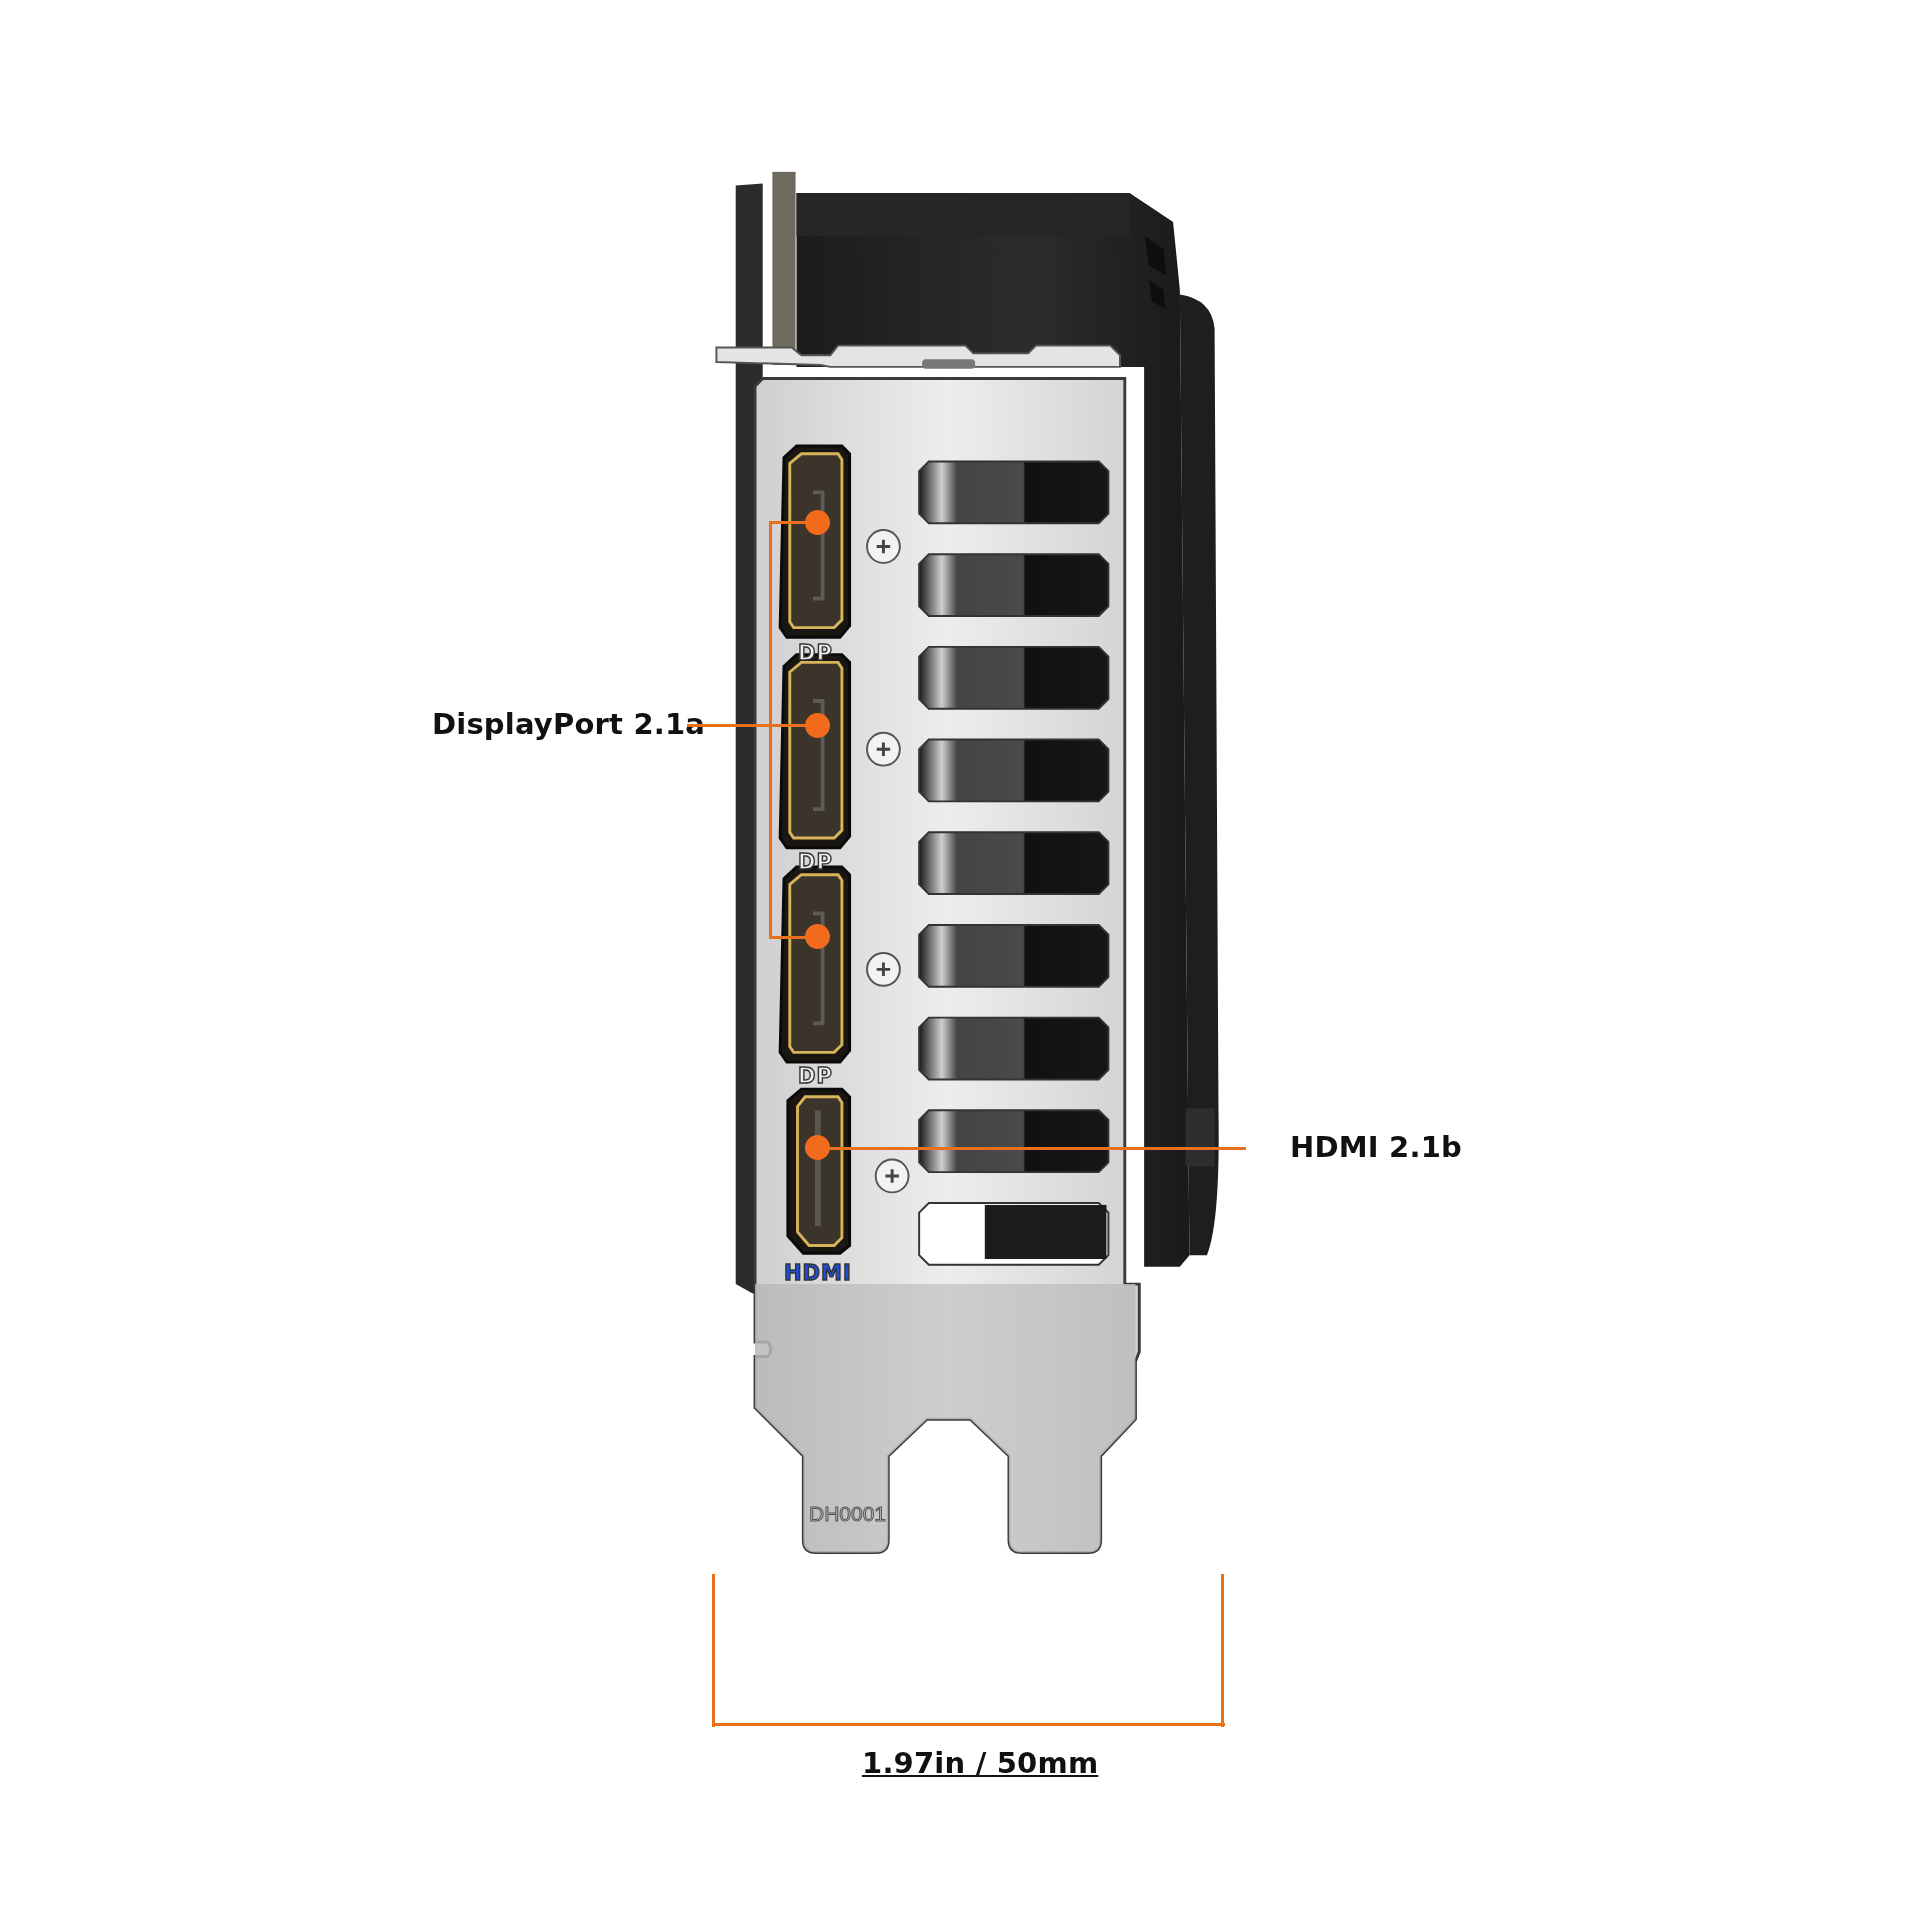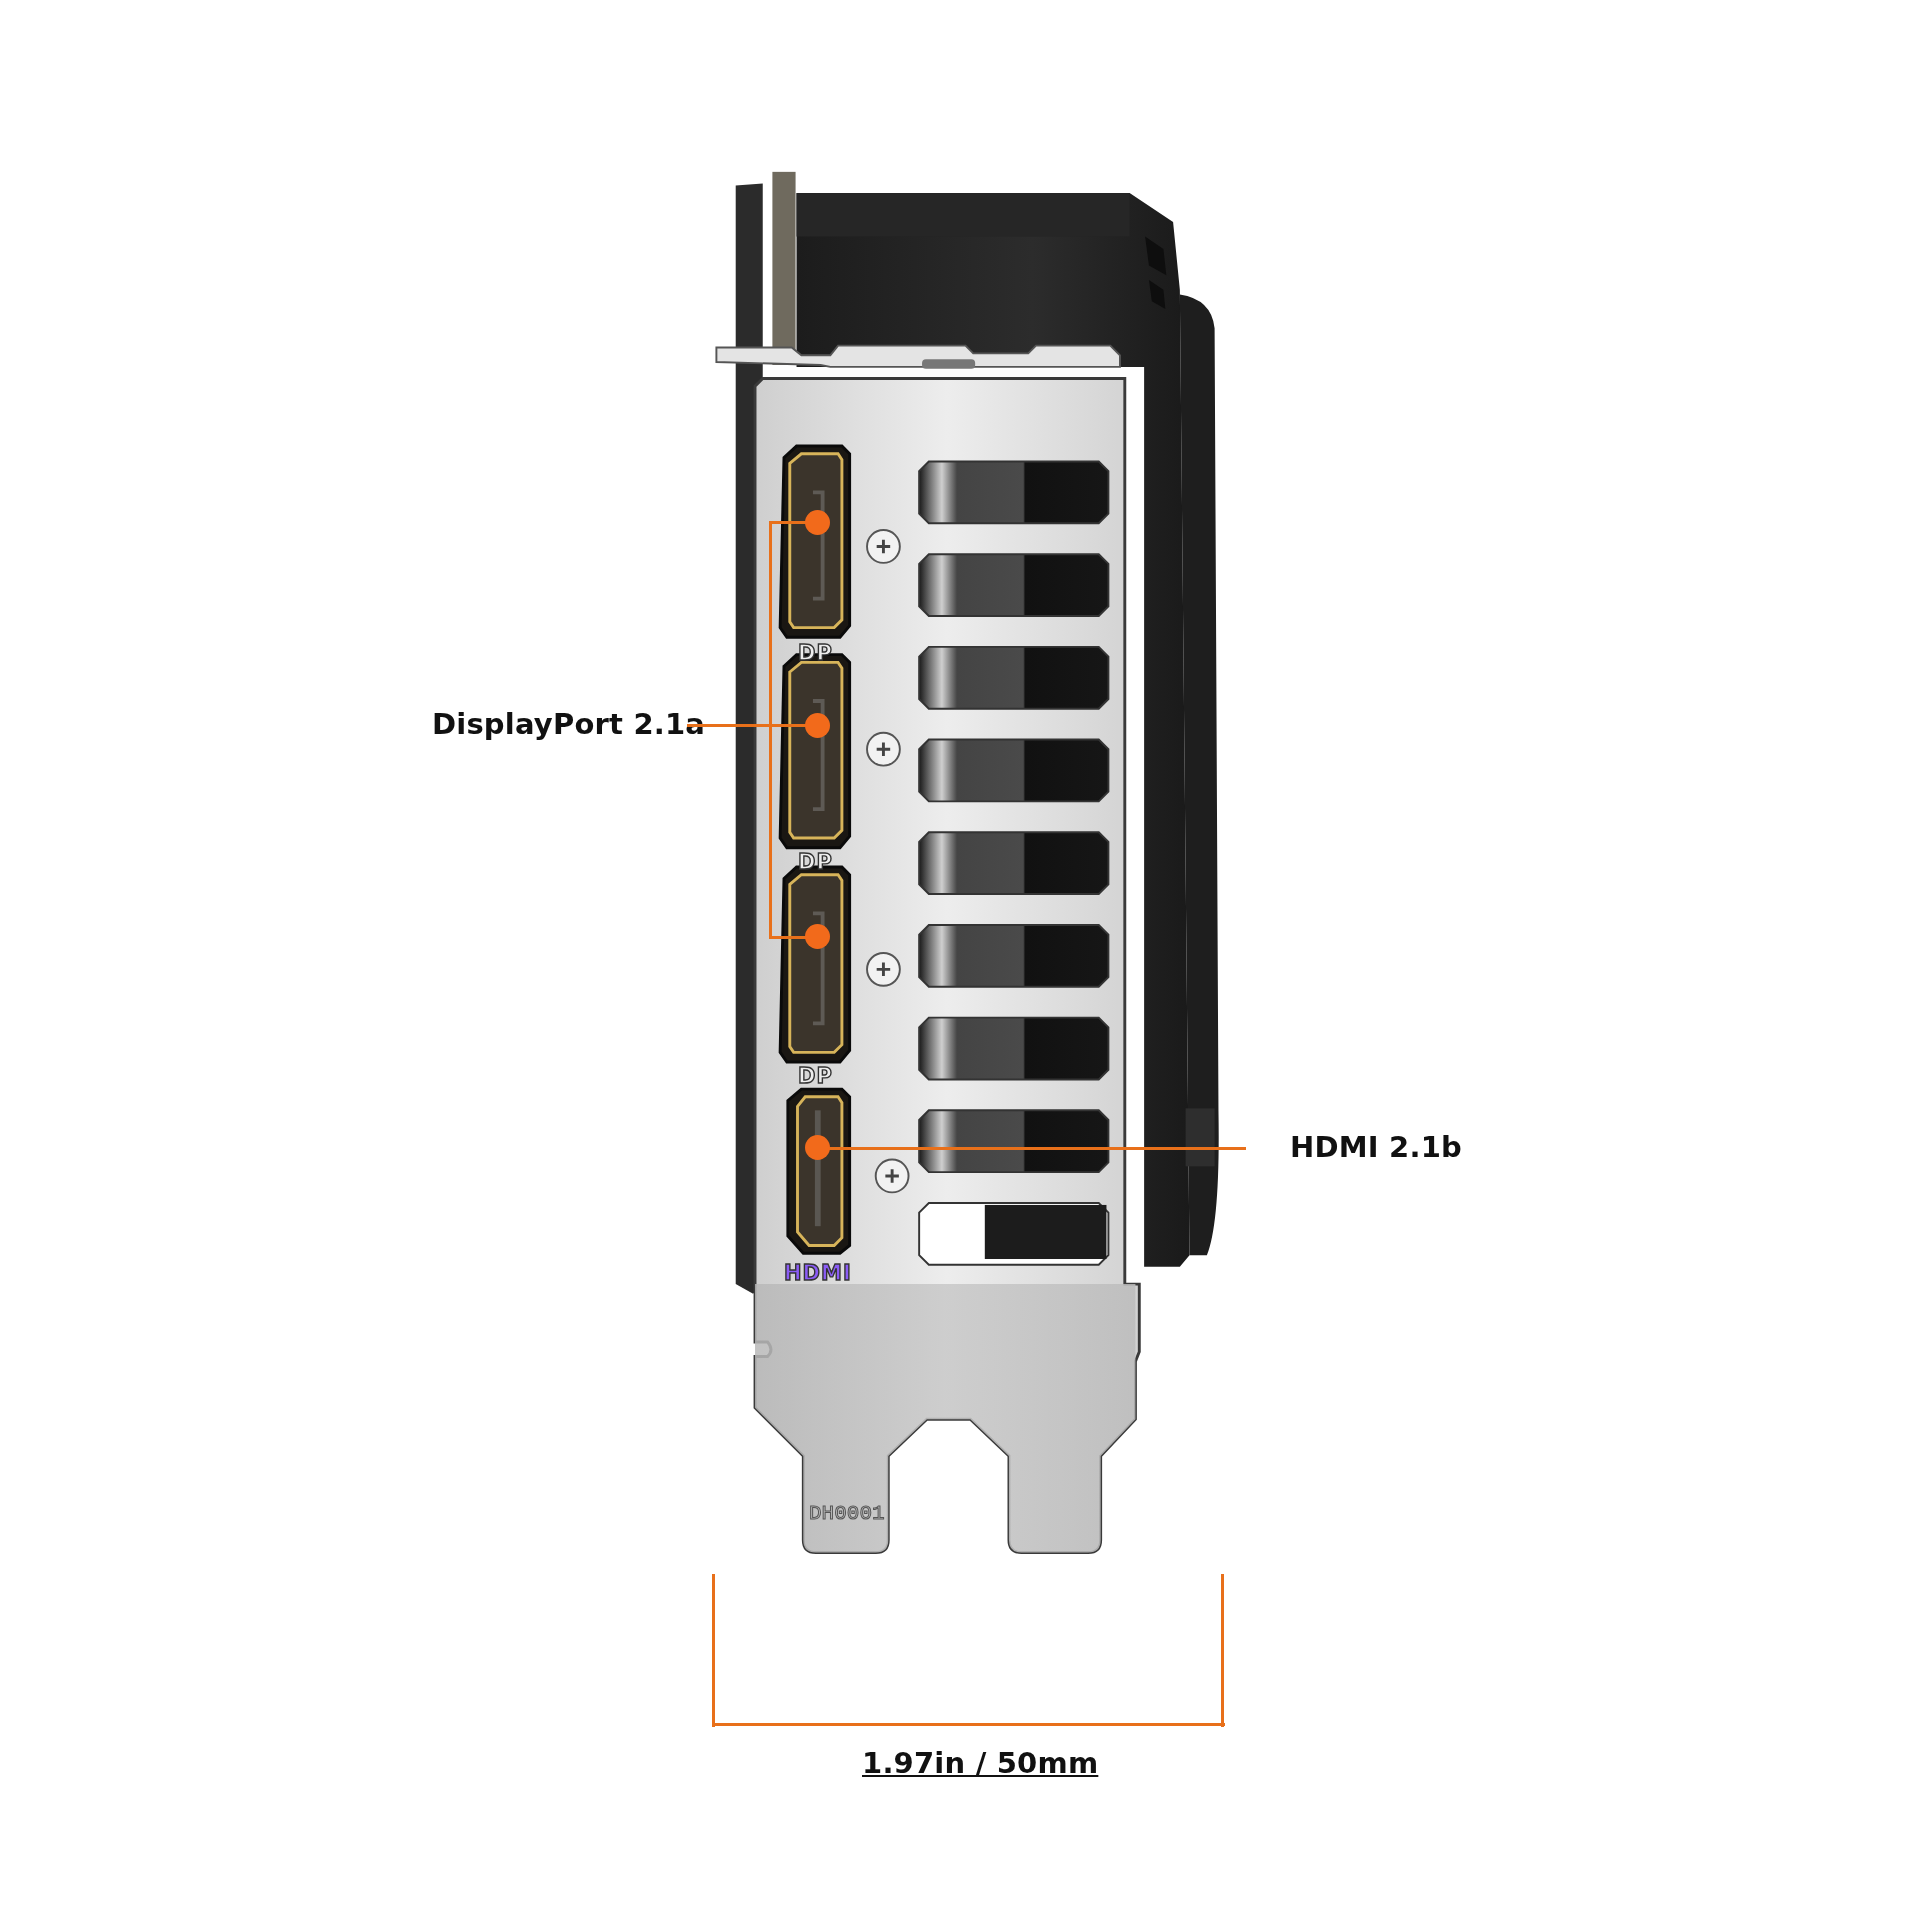--- a/index.html
+++ b/index.html
@@ -110,22 +110,22 @@
     <path d="M908 776 L922 776 M915 769 L915 783"></path>
     <path d="M908 1004 L922 1004 M915 997 L915 1011"></path>
     <path d="M917 1218 L931 1218 M924 1211 L924 1225"></path>
   </g>
 </svg>
 </div>
 
 <div class="abs" style="left:798px;top:641px;font-size:21px;font-weight:bold;color:#eee;-webkit-text-stroke:1.4px #333;letter-spacing:1px;">DP</div>
 <div class="abs" style="left:798px;top:850px;font-size:21px;font-weight:bold;color:#eee;-webkit-text-stroke:1.4px #333;letter-spacing:1px;">DP</div>
 <div class="abs" style="left:798px;top:1064px;font-size:21px;font-weight:bold;color:#eee;-webkit-text-stroke:1.4px #333;letter-spacing:1px;">DP</div>
-<div class="abs" style="left:784px;top:1261px;font-size:21px;font-weight:bold;color:#8b5cf6;-webkit-text-stroke:1.4px #333;letter-spacing:1px;">HDMI</div>
-<div class="abs" style="left:809px;top:1502px;font-size:21px;font-family:Liberation Mono, monospace;color:#bbb;-webkit-text-stroke:1px #555;">DH0001</div>
+<div class="abs" style="left:784px;top:1261px;font-size:21px;font-weight:bold;color:#1d4ed8;-webkit-text-stroke:1.4px #333;letter-spacing:1px;">HDMI</div>
+<div class="abs" style="left:809px;top:1502px;font-size:21px;font-family:Liberation Sans, sans-serif;color:#bbb;-webkit-text-stroke:1px #555;">DH0001</div>
 
 <div>
   <div class="label" style="left:432px;top:707px;">DisplayPort 2.1a</div>
   <div class="orange-line" style="left:687px;top:724px;width:128px;height:2.9px;"></div>
   <div class="orange-line" style="left:769px;top:521px;width:2.9px;height:417px;"></div>
   <div class="orange-line" style="left:769px;top:521px;width:48px;height:2.9px;"></div>
   <div class="orange-line" style="left:769px;top:936px;width:48px;height:2.9px;"></div>
   <div class="dot" style="left:805px;top:510px;"></div>
   <div class="dot" style="left:805px;top:713px;"></div>
   <div class="dot" style="left:805px;top:924px;"></div>

